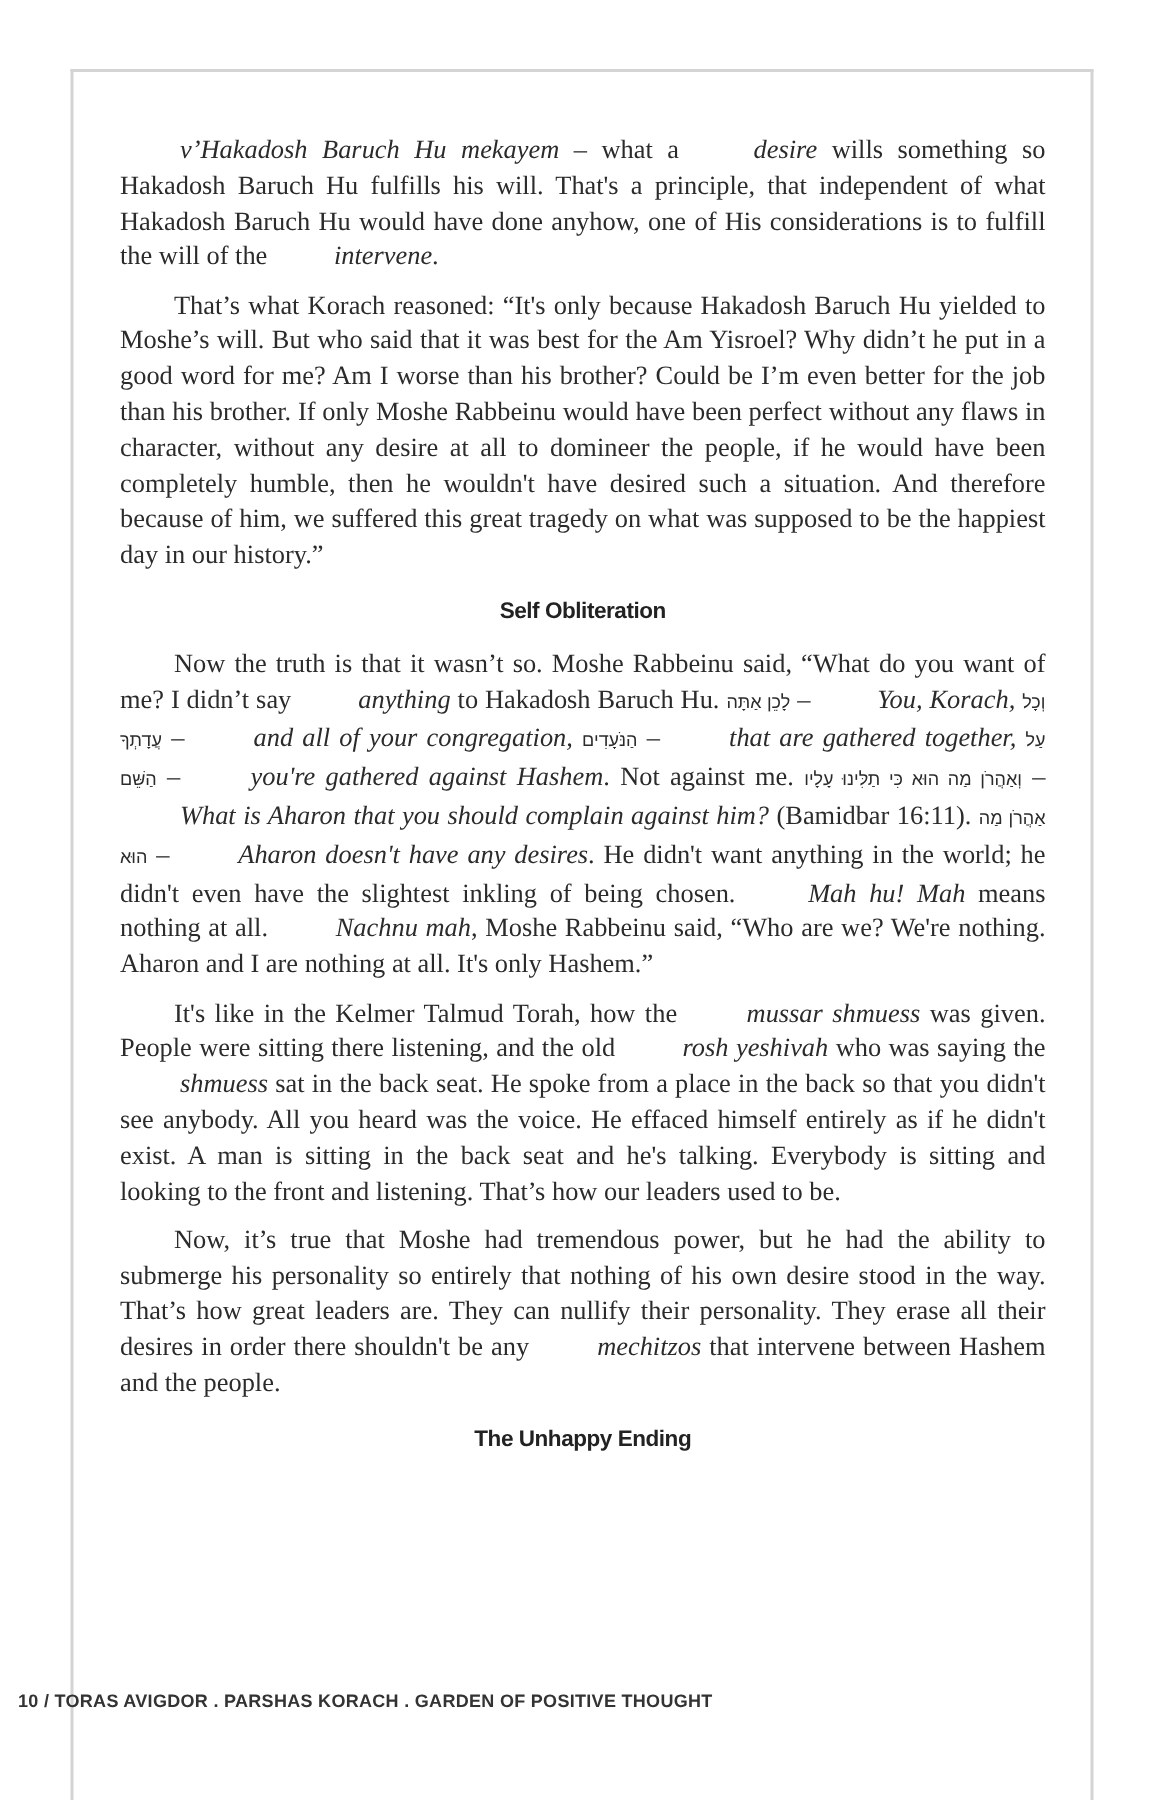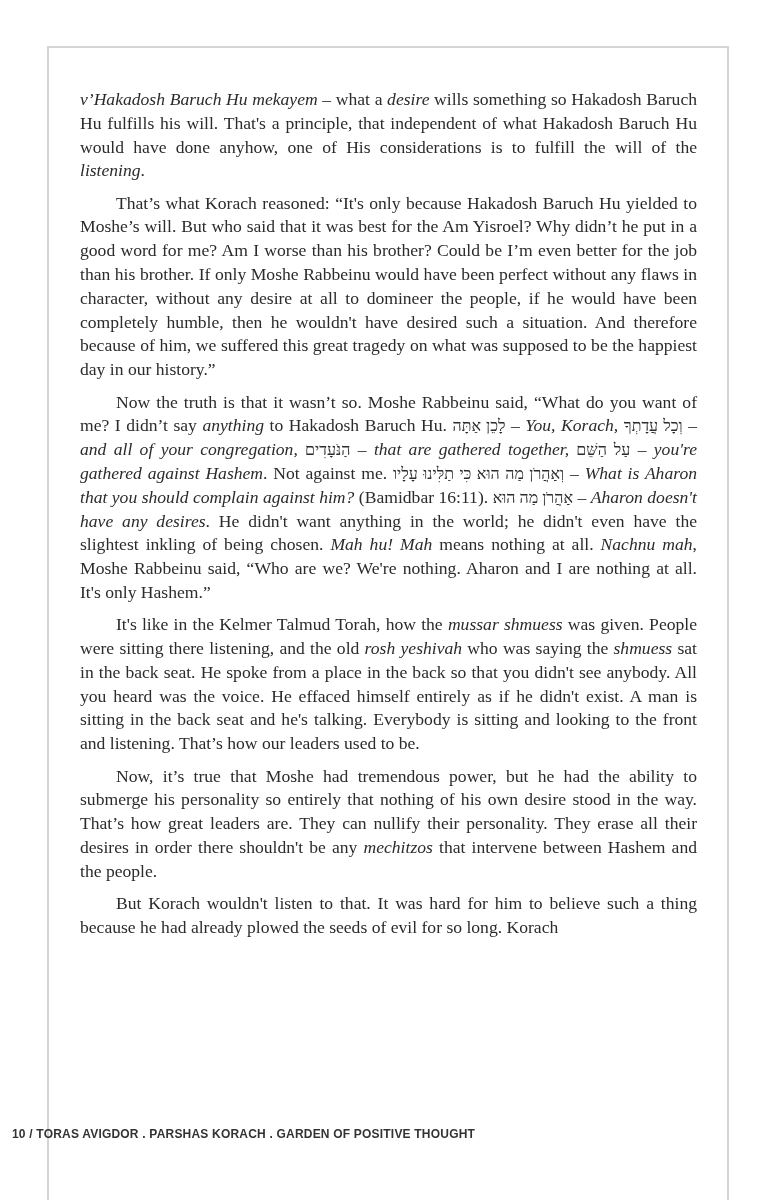--- a/index.html
+++ b/index.html
@@ -10,37 +10,38 @@
     position: absolute; left: 47px; top: 46px; width: 682px; height: 1170px;
     border: 2px solid #d4d4d4; border-bottom: none; box-sizing: border-box; background: #fff;
   }
   .content {
     position: absolute; left: 80px; top: 88px; width: 617px;
     font-family: "Liberation Serif", "DejaVu Serif", serif;
     font-size: 17.6px; line-height: 23.8px; color: #2b2b2b;
   }
   .content p { margin: 0 0 8.5px 0; text-align: justify; }
   .content p.indent { text-indent: 36px; }
-  .content i { font-style: italic; }
-  .heb { font-family: Liberation Serif, serif; font-size: 16px; font-style: normal; unicode-bidi: isolate; direction: rtl; }
+  .content i { font-style: italic; margin-left: 40px; }
+  .heb { font-family: Liberation Sans, sans-serif; font-size: 12px; font-style: normal; unicode-bidi: isolate; direction: rtl; }
   .heading {
     font-family: "Liberation Sans", "DejaVu Sans", sans-serif; font-weight: bold;
     font-size: 15px; text-align: center; color: #222; margin: 14px 0 11px 0; letter-spacing: -0.3px;
   }
   .footer {
     position: absolute; left: 0; width: 776px; top: 1127px; text-align: left;
     font-family: "Liberation Sans", "DejaVu Sans", sans-serif; font-weight: bold;
     font-size: 12px; color: #333; letter-spacing: 0.2px; margin-left: 12px;
   }
 </style>
 </head>
 <body>
 
 <div class="page"></div>
 <div class="content" id="content">
-    <p><i>v’Hakadosh Baruch Hu mekayem</i><span> – what a </span><i>desire</i><span> wills something so Hakadosh Baruch Hu fulfills his will. That's a principle, that independent of what Hakadosh Baruch Hu would have done anyhow, one of His considerations is to fulfill the will of the </span><i>listening</i><span>.</span></p>
+    <p><i>v’Hakadosh Baruch Hu mekayem</i><span> – what a </span><i>desire</i><span> wills something so Hakadosh Baruch Hu fulfills his will. That's a principle, that independent of what Hakadosh Baruch Hu would have done anyhow, one of His considerations is to fulfill the will of the </span><i>intervene</i><span>.</span></p>
     <p class="indent"><span>That’s what Korach reasoned: “It's only because Hakadosh Baruch Hu yielded to Moshe’s will. But who said that it was best for the Am Yisroel? Why didn’t he put in a good word for me? Am I worse than his brother? Could be I’m even better for the job than his brother. If only Moshe Rabbeinu would have been perfect without any flaws in character, without any desire at all to domineer the people, if he would have been completely humble, then he wouldn't have desired such a situation. And therefore because of him, we suffered this great tragedy on what was supposed to be the happiest day in our history.”</span></p>
+    <div class="heading">Self Obliteration</div>
     <p class="indent"><span>Now the truth is that it wasn’t so. Moshe Rabbeinu said, “What do you want of me? I didn’t say </span><i>anything</i><span> to Hakadosh Baruch Hu. </span><span class="heb">לָכֵן אַתָּה</span><span> – </span><i>You, Korach,</i><span> </span><span class="heb">וְכָל עֲדָתְךָ</span><span> – </span><i>and all of your congregation,</i><span> </span><span class="heb">הַנֹּעָדִים</span><span> – </span><i>that are gathered together,</i><span> </span><span class="heb">עַל הַשֵּׁם</span><span> – </span><i>you're gathered against Hashem</i><span>. Not against me. </span><span class="heb">וְאַהֲרֹן מַה הוּא כִּי תַלִּינוּ עָלָיו</span><span> – </span><i>What is Aharon that you should complain against him?</i><span> (Bamidbar 16:11). </span><span class="heb">אַהֲרֹן מַה הוּא</span><span> – </span><i>Aharon doesn't have any desires</i><span>. He didn't want anything in the world; he didn't even have the slightest inkling of being chosen. </span><i>Mah hu! Mah</i><span> means nothing at all. </span><i>Nachnu mah</i><span>, Moshe Rabbeinu said, “Who are we? We're nothing. Aharon and I are nothing at all. It's only Hashem.”</span></p>
     <p class="indent"><span>It's like in the Kelmer Talmud Torah, how the </span><i>mussar shmuess</i><span> was given. People were sitting there listening, and the old </span><i>rosh yeshivah</i><span> who was saying the </span><i>shmuess</i><span> sat in the back seat. He spoke from a place in the back so that you didn't see anybody. All you heard was the voice. He effaced himself entirely as if he didn't exist. A man is sitting in the back seat and he's talking. Everybody is sitting and looking to the front and listening. That’s how our leaders used to be.</span></p>
     <p class="indent"><span>Now, it’s true that Moshe had tremendous power, but he had the ability to submerge his personality so entirely that nothing of his own desire stood in the way. That’s how great leaders are. They can nullify their personality. They erase all their desires in order there shouldn't be any </span><i>mechitzos</i><span> that intervene between Hashem and the people.</span></p>
-    <p class="indent"><span>But Korach wouldn't listen to that. It was hard for him to believe such a thing because he had already plowed the seeds of evil for so long. Korach</span></p>
+    <div class="heading">The Unhappy Ending</div>
   </div>
 <div class="footer">10 / TORAS AVIGDOR . PARSHAS KORACH . GARDEN OF POSITIVE THOUGHT</div>
 
 </body></html>

